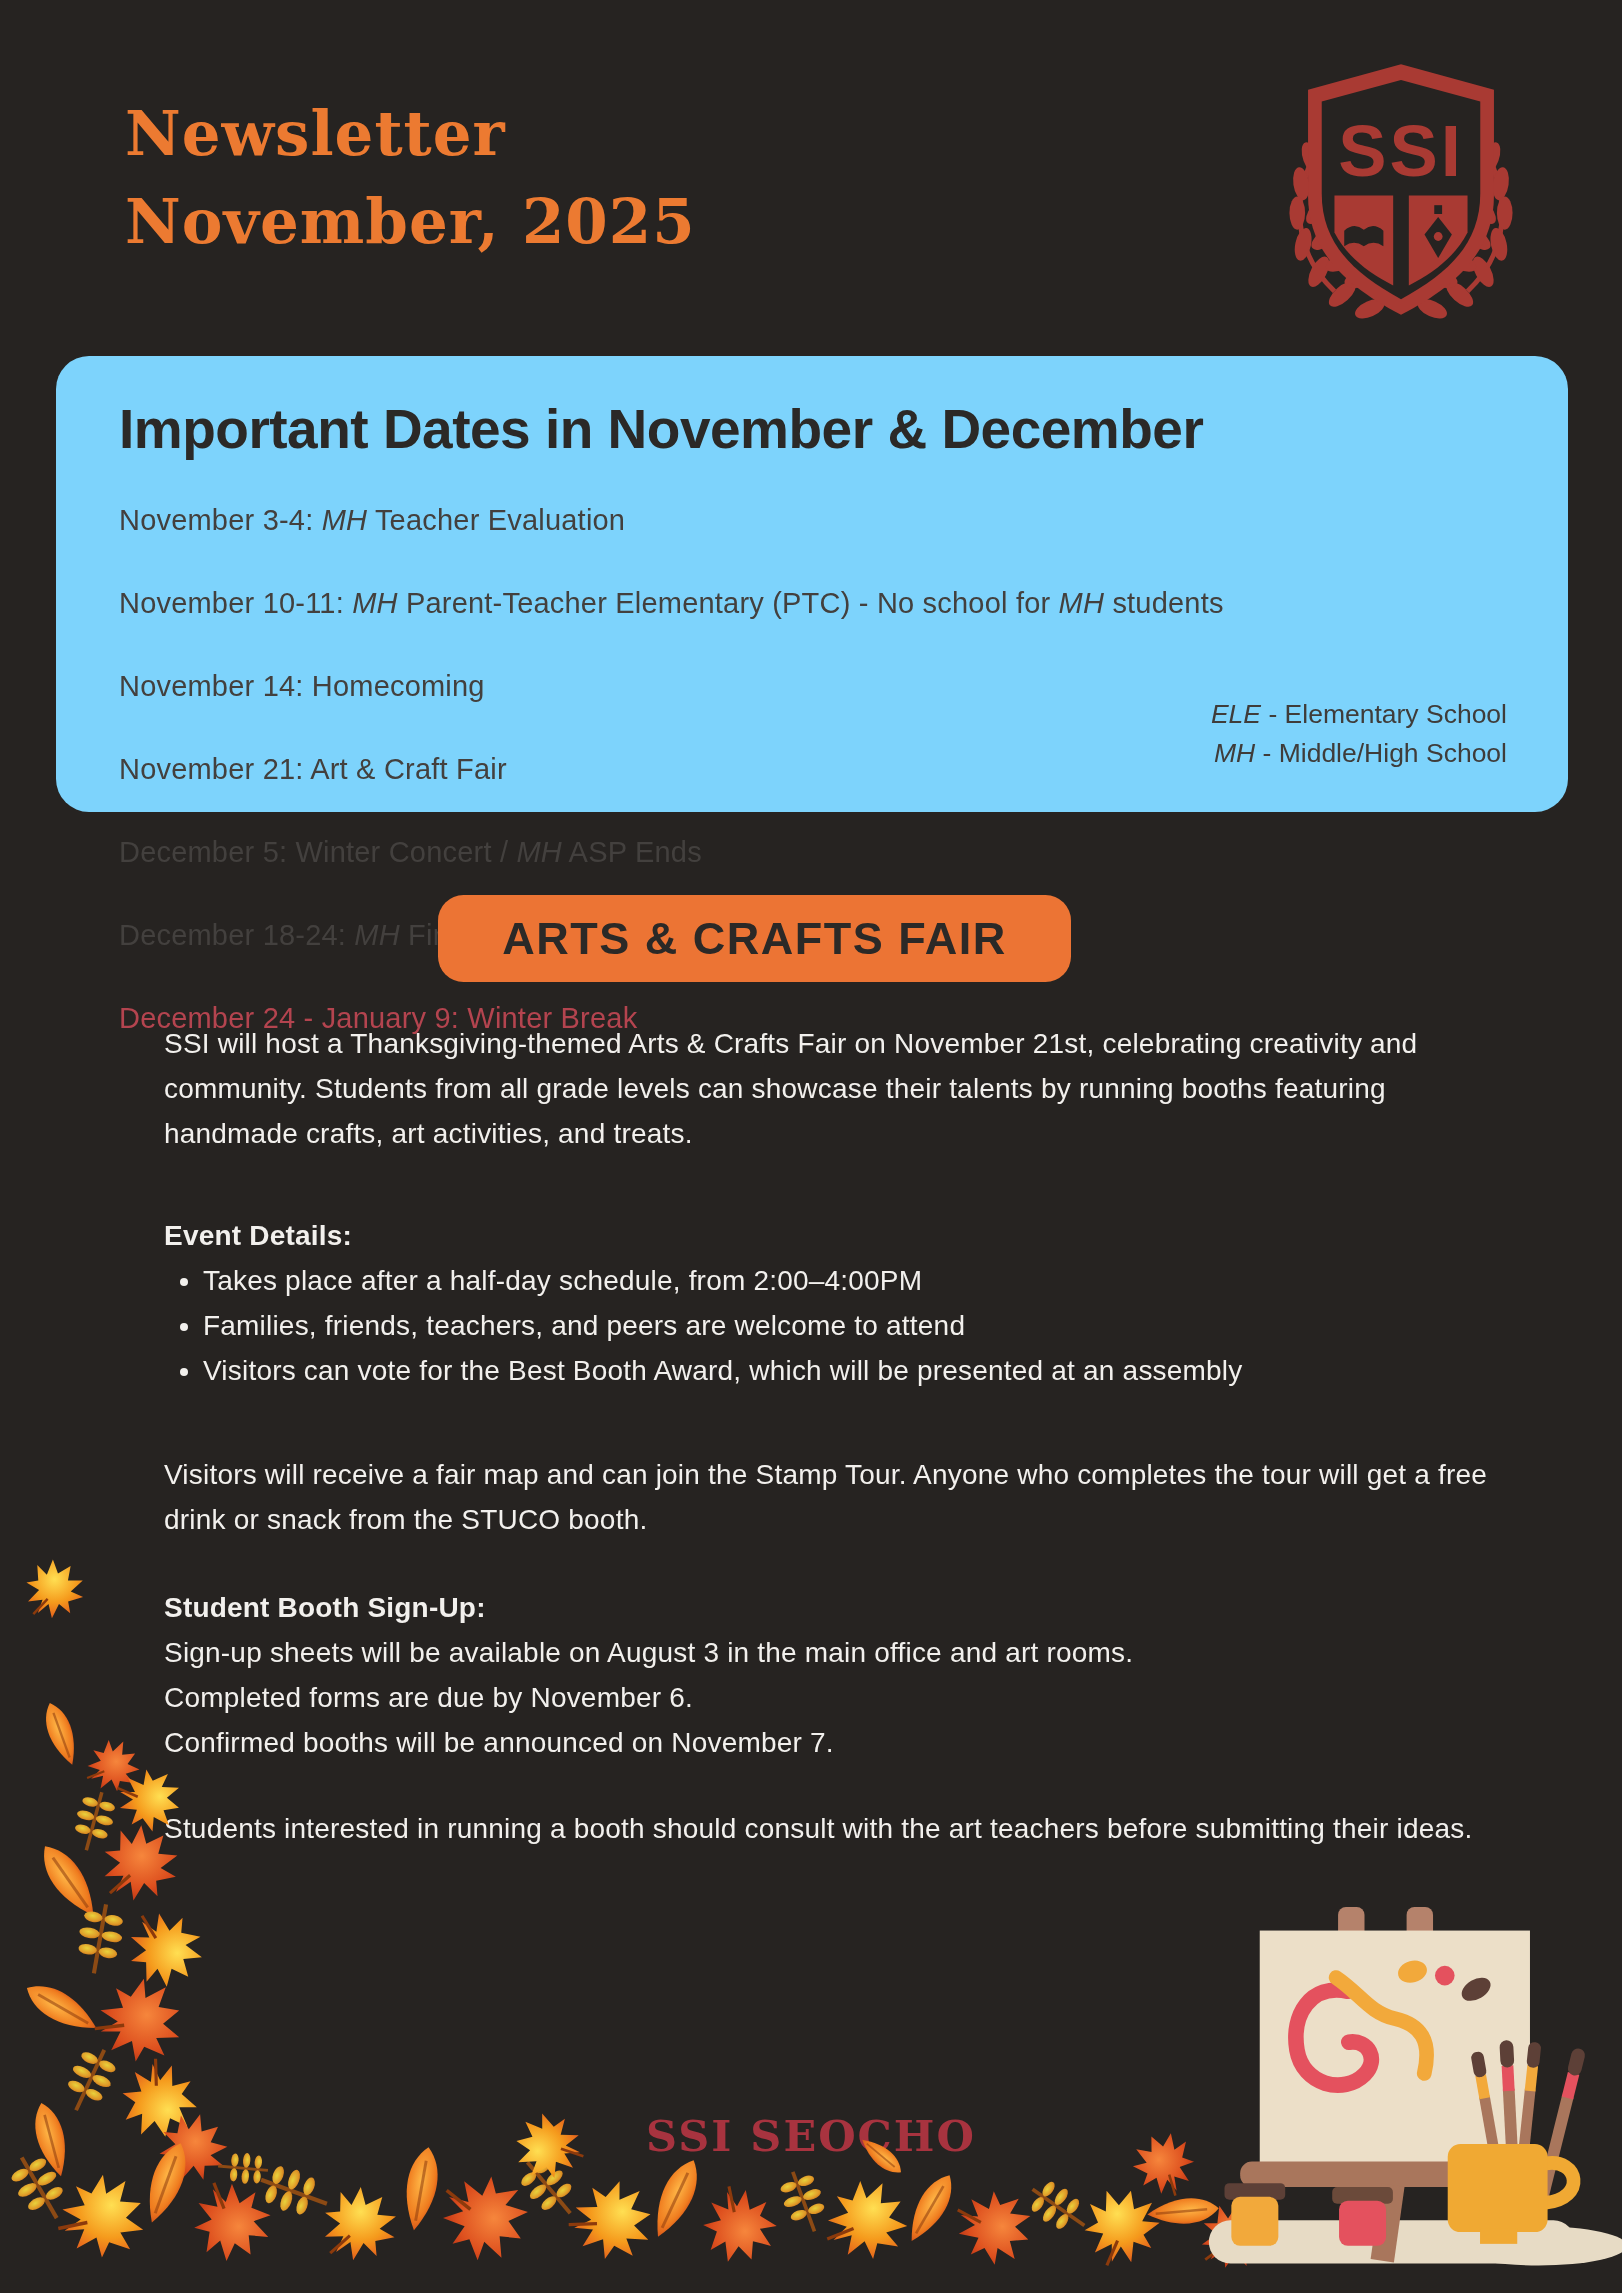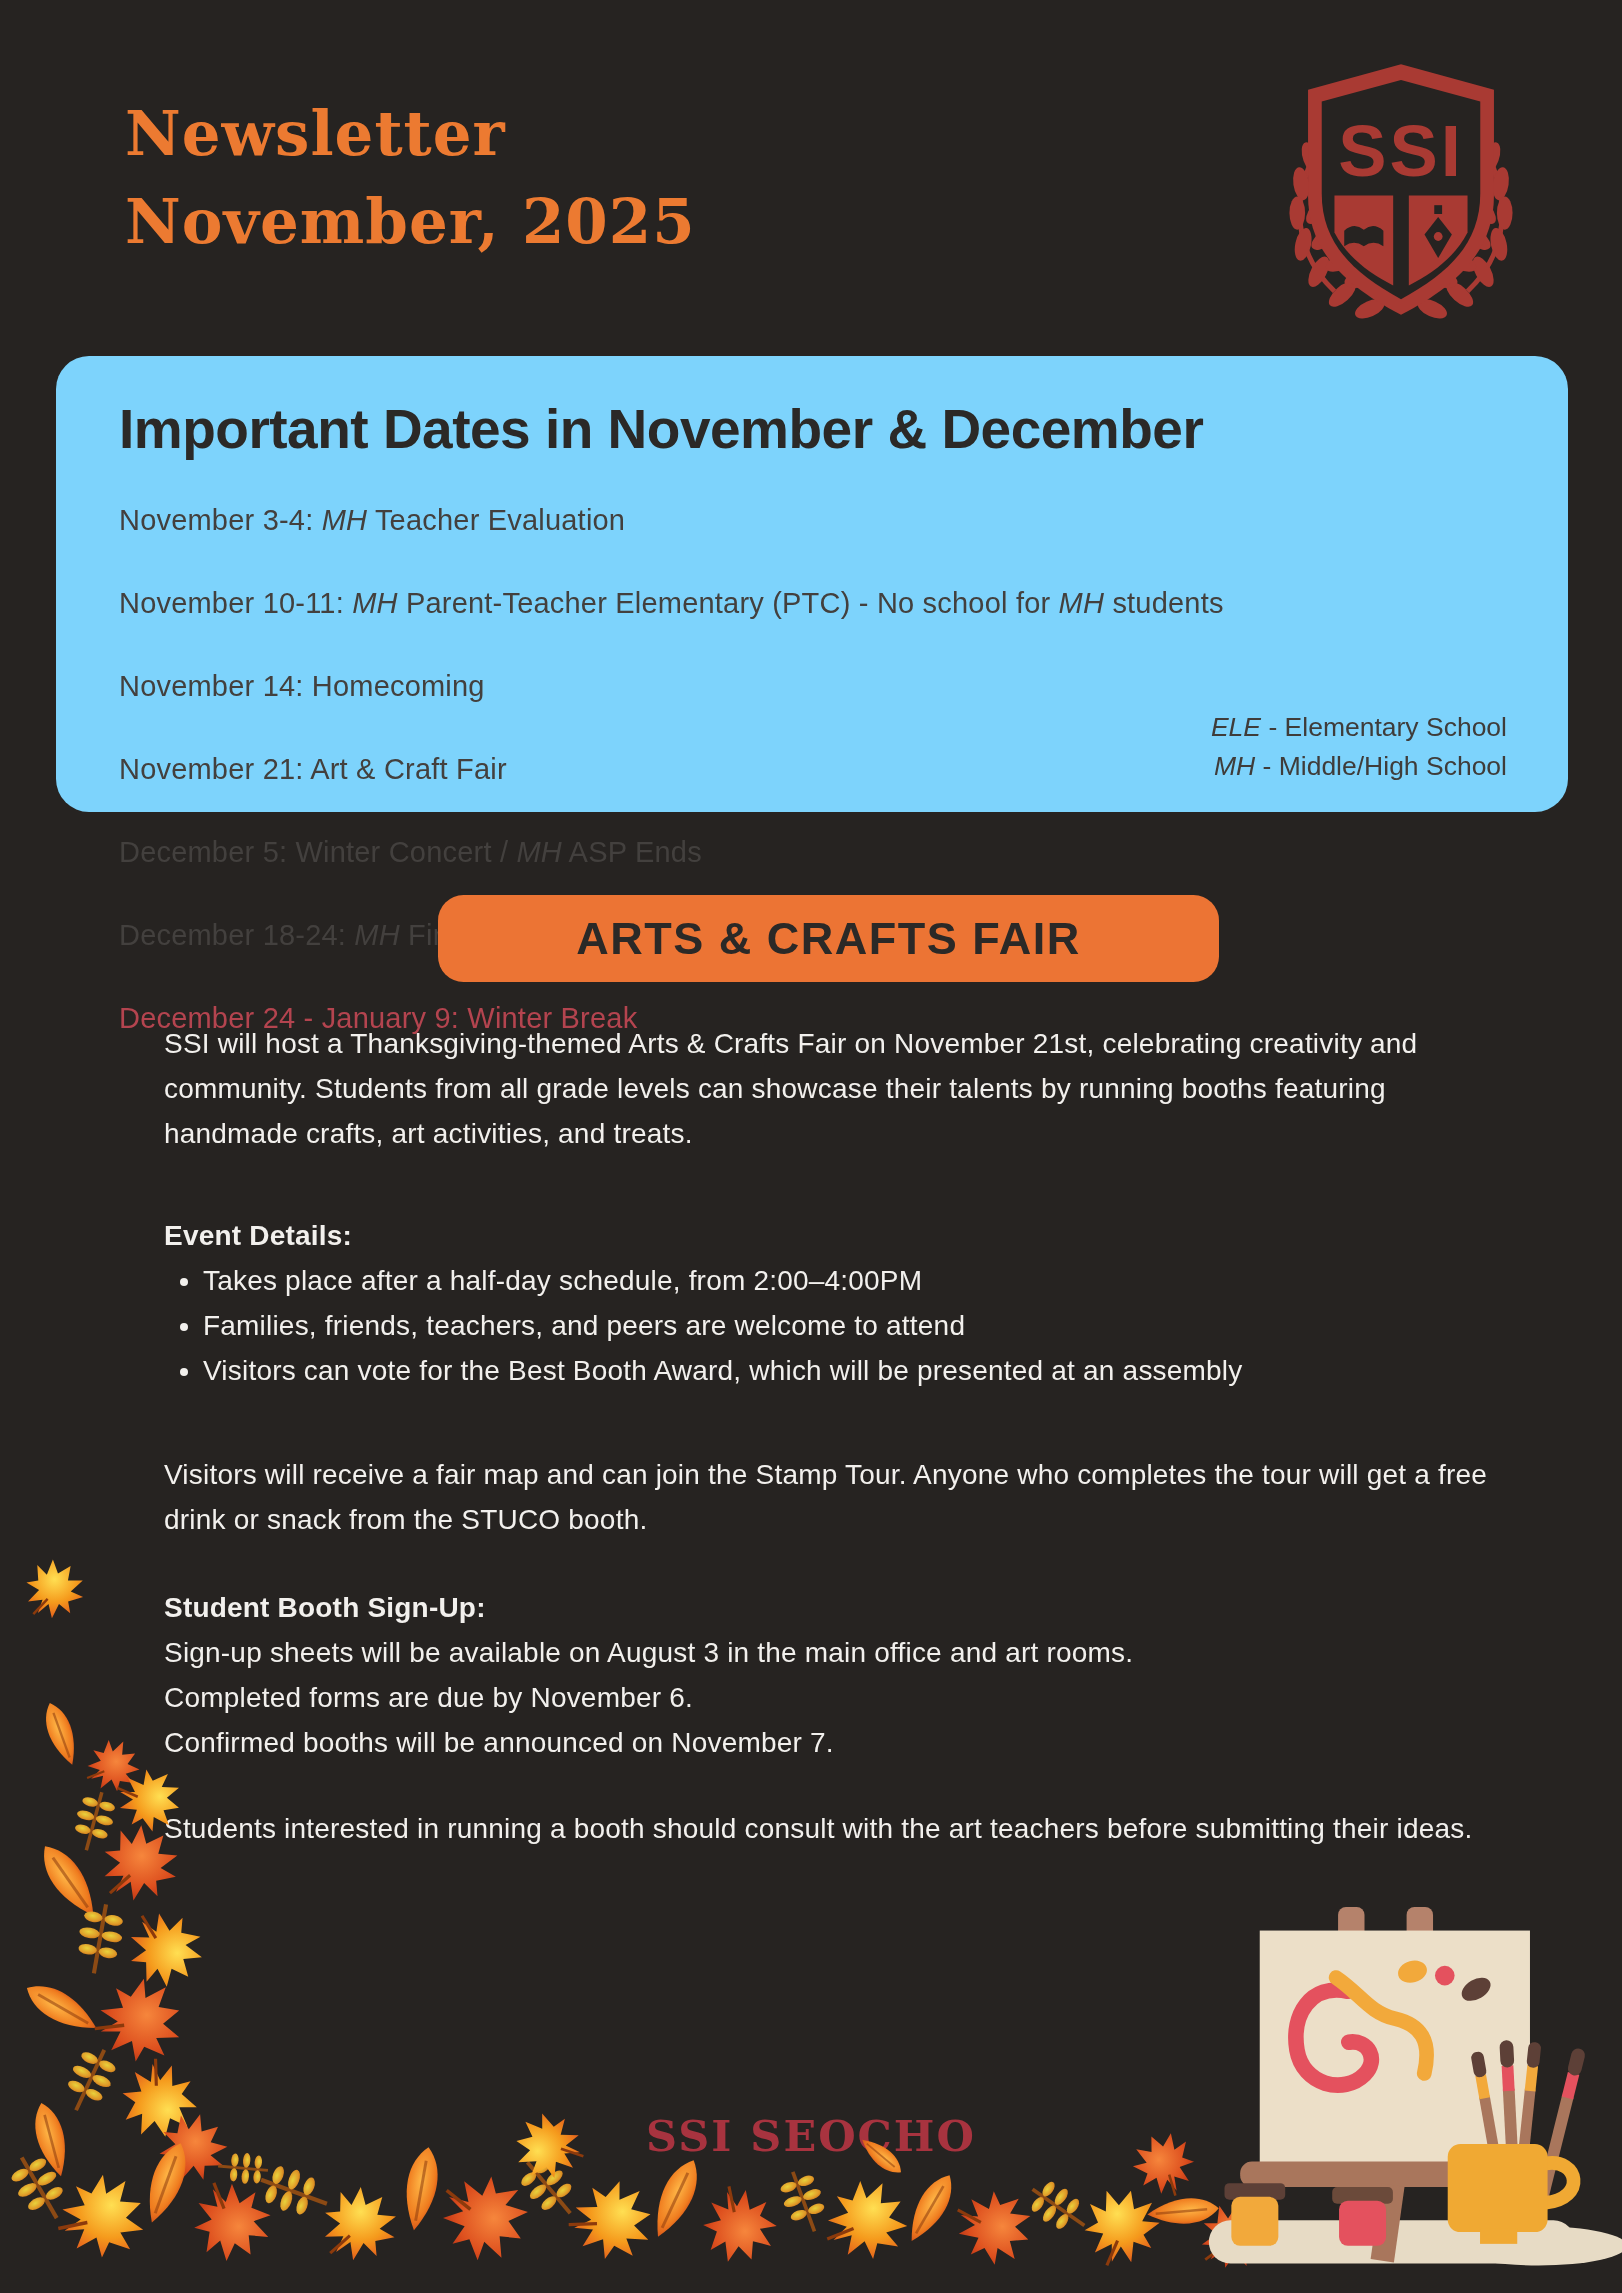--- a/index.html
+++ b/index.html
@@ -22,27 +22,27 @@
     padding:43px 59px 0 63px;
   }
   .card h1{
     margin:0 0 27.4px 0;font-size:55px;font-weight:bold;color:#2b2927;
     letter-spacing:-0.5px;line-height:1.1;
   }
   .date-line{font-size:29px;line-height:45px;color:#43403e;letter-spacing:0.2px;margin-top:38px;}
   .date-line .it{font-style:italic;}
   .date-line.winter{color:#B4444F;}
   .legend{
-    position:absolute;right:61px;bottom:26px;text-align:right;
+    position:absolute;right:61px;bottom:39px;text-align:right;
     font-size:26.5px;line-height:39px;color:#3f3c3a;
   }
   .legend .it{font-style:italic;}
   
   .banner{
-    position:absolute;left:438px;top:895px;width:781px;height:87px;
+    position:absolute;left:438px;top:895px;width:633px;height:87px;
     background:#EC7434;border-radius:25.5px;
     display:flex;align-items:center;justify-content:center;
   }
   .banner span{
     font-size:45px;font-weight:bold;color:#2b2927;letter-spacing:1.5px;
   }
   
   .bodytext{
     position:absolute;left:164px;top:1021px;width:1351px;
     font-size:28px;line-height:45px;color:#f2f0ed;letter-spacing:0.2px;

